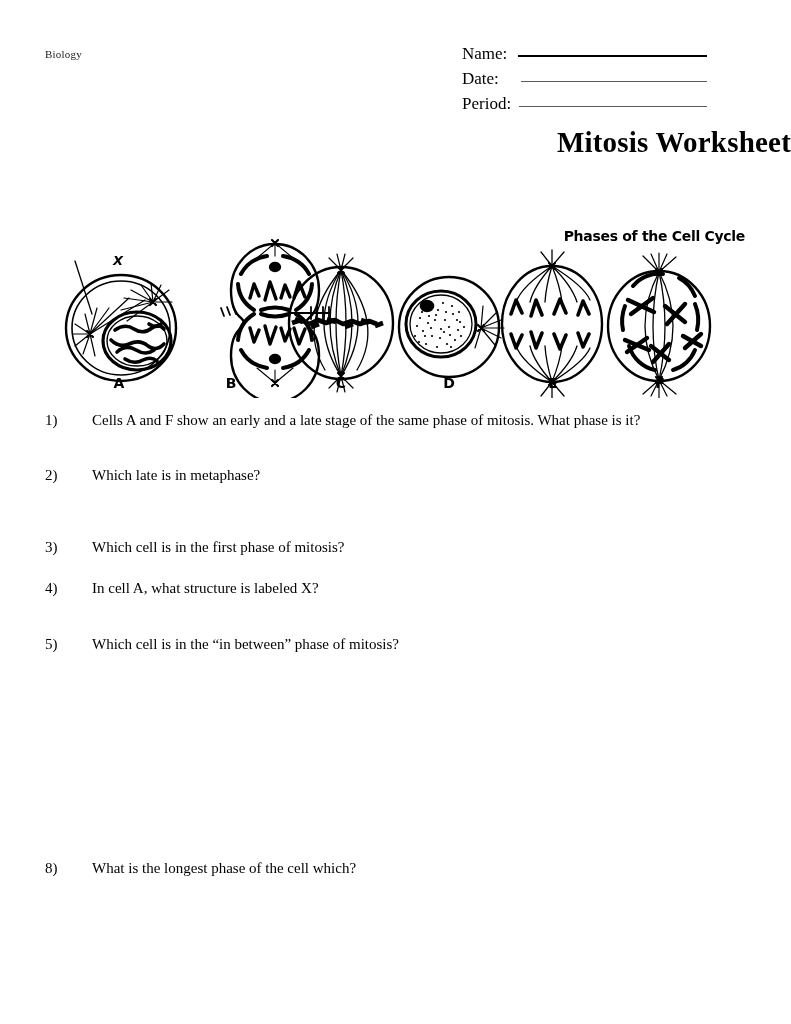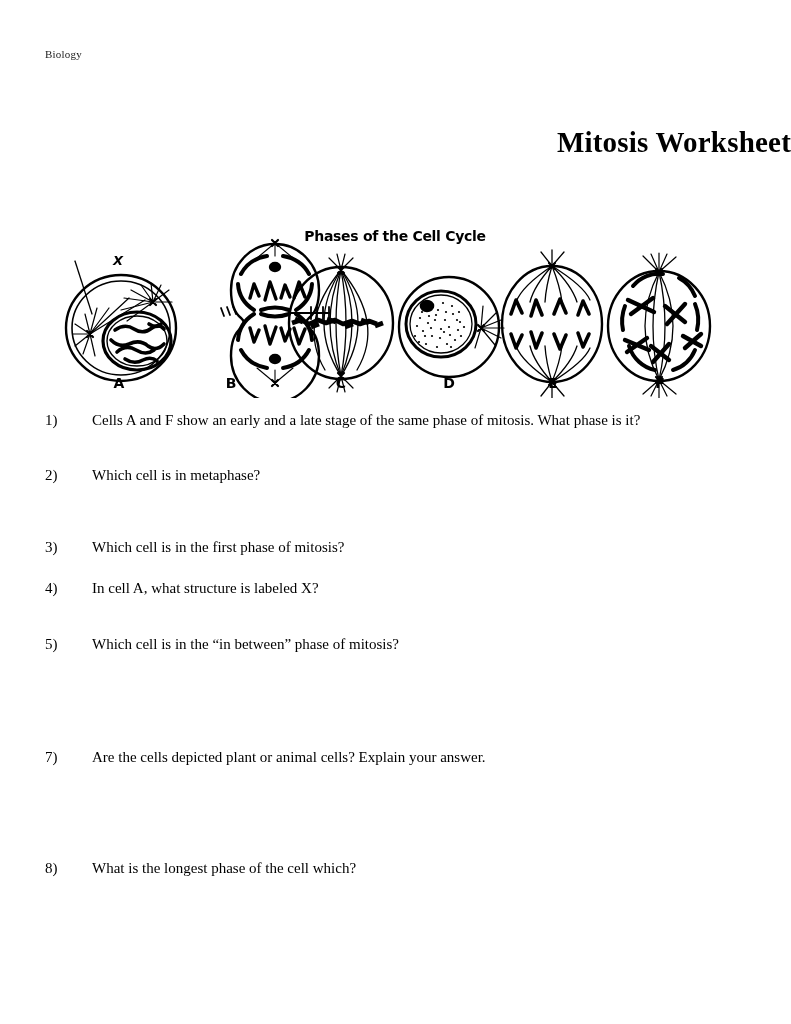--- a/index.html
+++ b/index.html
@@ -93,21 +93,21 @@
     left: 45px;
     top: 228px;
     width: 700px;
     height: 170px;
   }
   .figure-title {
     position: absolute;
     left: 0;
     right: 0;
     top: 0;
-    text-align: center;
+    text-align: right;
     font-family: "DejaVu Sans", sans-serif;
     font-size: 14px;
     font-weight: bold;
     letter-spacing: -0.3px;
   }
   .fig-svg {
     position: absolute;
     left: 0;
     top: 0;
   }
@@ -153,20 +153,34 @@
     margin-top: 20px;
   }
 </style>
 </head>
 <body>
 
 <div class="page">
 
   <div class="course-label">Biology</div>
 
+  <div class="namefields">
+    <div class="field-row name">
+      <span class="field-label">Name:</span>
+      <span class="field-line"></span>
+    </div>
+    <div class="field-row date">
+      <span class="field-label">Date:</span>
+      <span class="field-line"></span>
+    </div>
+    <div class="field-row period">
+      <span class="field-label">Period:</span>
+      <span class="field-line"></span>
+    </div>
+  </div>
 
   <div class="doc-title">Mitosis Worksheet</div>
 
 
   <div class="figure">
     <div class="figure-title">Phases of the Cell Cycle</div>
     <div class="x-label">X</div>
 
     <svg class="fig-svg" width="700" height="170" viewBox="0 0 700 170">
       <g fill="none" stroke="#000" stroke-width="2.4" stroke-linecap="round" stroke-linejoin="round">
@@ -467,31 +481,28 @@
       <div class="cell-letter" style="left:392px">D</div>
       <div class="cell-letter" style="left:496px">E</div>
       <div class="cell-letter" style="left:603px">F</div>
     </div>
   </div>
 
   <div class="question" style="top:411px">
     <span class="q-num">1)</span><span class="q-text">Cells A and F show an early and a late stage of the same phase of mitosis.  What phase is it?</span>
   </div>
   <div class="question" style="top:466px">
-    <span class="q-num">2)</span><span class="q-text">Which cell is in metaphase?</span>
+    <span class="q-num">2)</span><span class="q-text">Which late is in metaphase?</span>
   </div>
   <div class="question" style="top:538px">
     <span class="q-num">3)</span><span class="q-text">Which cell is in the first phase of mitosis?</span>
   </div>
   <div class="question" style="top:579px">
     <span class="q-num">4)</span><span class="q-text">In cell A, what structure is labeled X?</span>
   </div>
   <div class="question" style="top:635px">
     <span class="q-num">5)</span><span class="q-text">Which cell is in the “in between” phase of mitosis?</span>
   </div>
-  <div class="question" style="top:748px">
-    <span class="q-num">7)</span><span class="q-text">Are the cells depicted plant or animal cells?  Explain your answer.</span>
-  </div>
   <div class="question" style="top:859px">
     <span class="q-num">8)</span><span class="q-text">What is the longest phase of the cell which?</span>
   </div>
 
 </div>
 
 </body></html>

